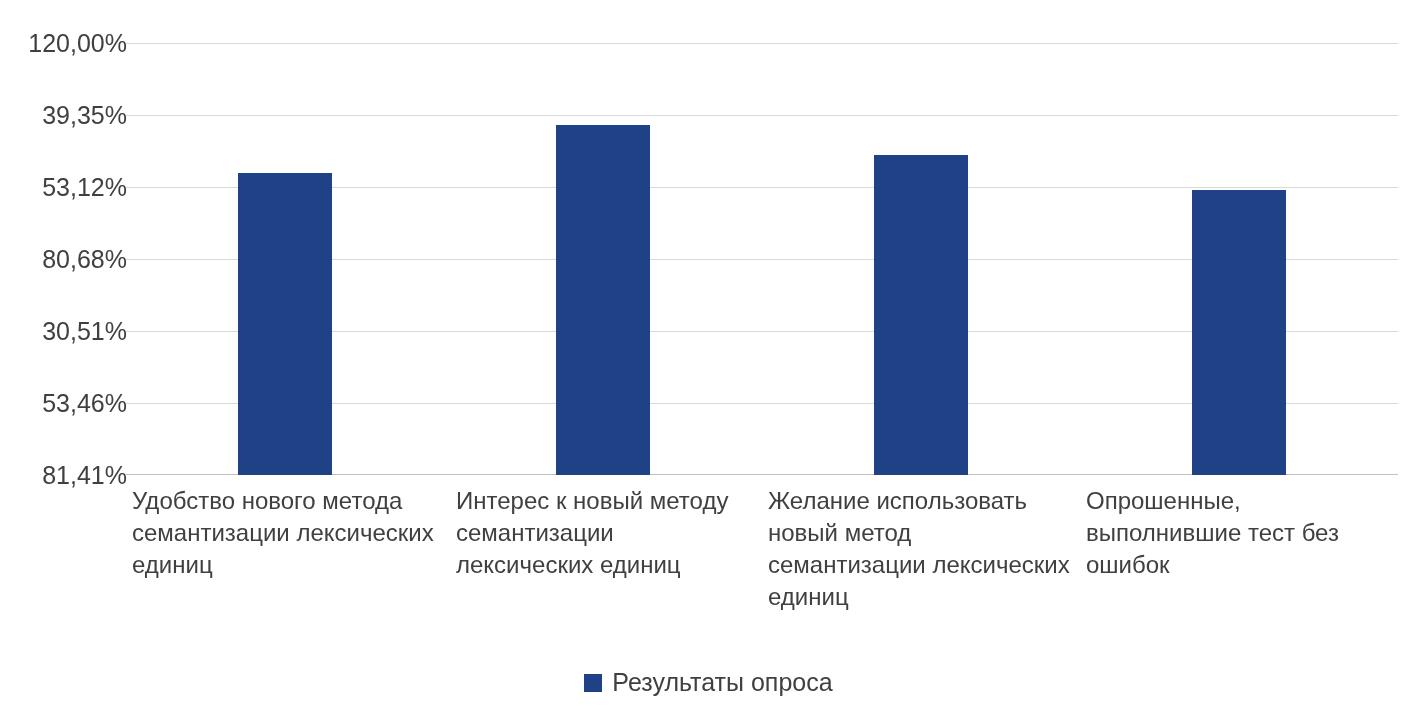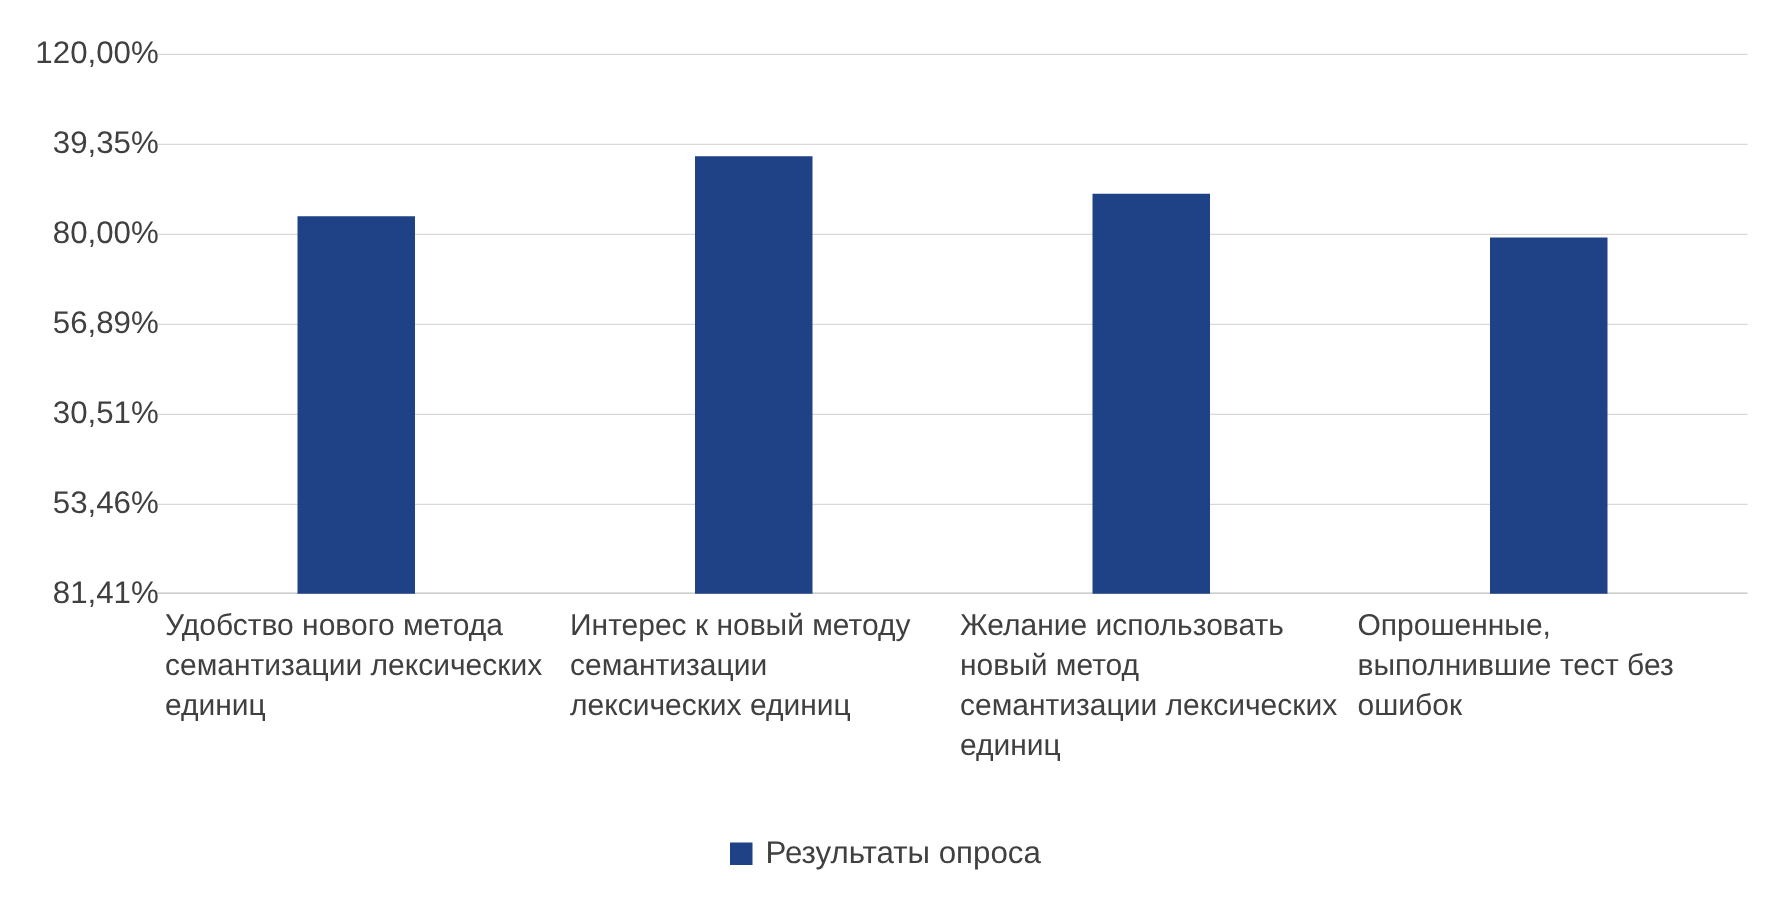--- a/index.html
+++ b/index.html
@@ -132,22 +132,22 @@
     <div class="gridline" style="top:144px"></div>
     <div class="gridline" style="top:216px"></div>
     <div class="gridline" style="top:288px"></div>
     <div class="gridline" style="top:360px"></div>
     <div class="axis-line-bottom"></div>
   </div>
 
   <div class="y-labels">
     <div class="y-label" style="top:0px">120,00%</div>
     <div class="y-label" style="top:72px">39,35%</div>
-    <div class="y-label" style="top:144px">80,00%</div>
-    <div class="y-label" style="top:216px">56,89%</div>
+    <div class="y-label" style="top:144px">53,12%</div>
+    <div class="y-label" style="top:216px">80,68%</div>
     <div class="y-label" style="top:288px">30,51%</div>
     <div class="y-label" style="top:360px">53,46%</div>
     <div class="y-label" style="top:432px">81,41%</div>
   </div>
 
   <div class="bars">
     <div class="bar-slot" style="left:0px;width:318px">
       <div class="bar" style="height: 302.4px; background: rgb(31, 66, 135);"></div>
     </div>
     <div class="bar-slot" style="left:318px;width:318px">

